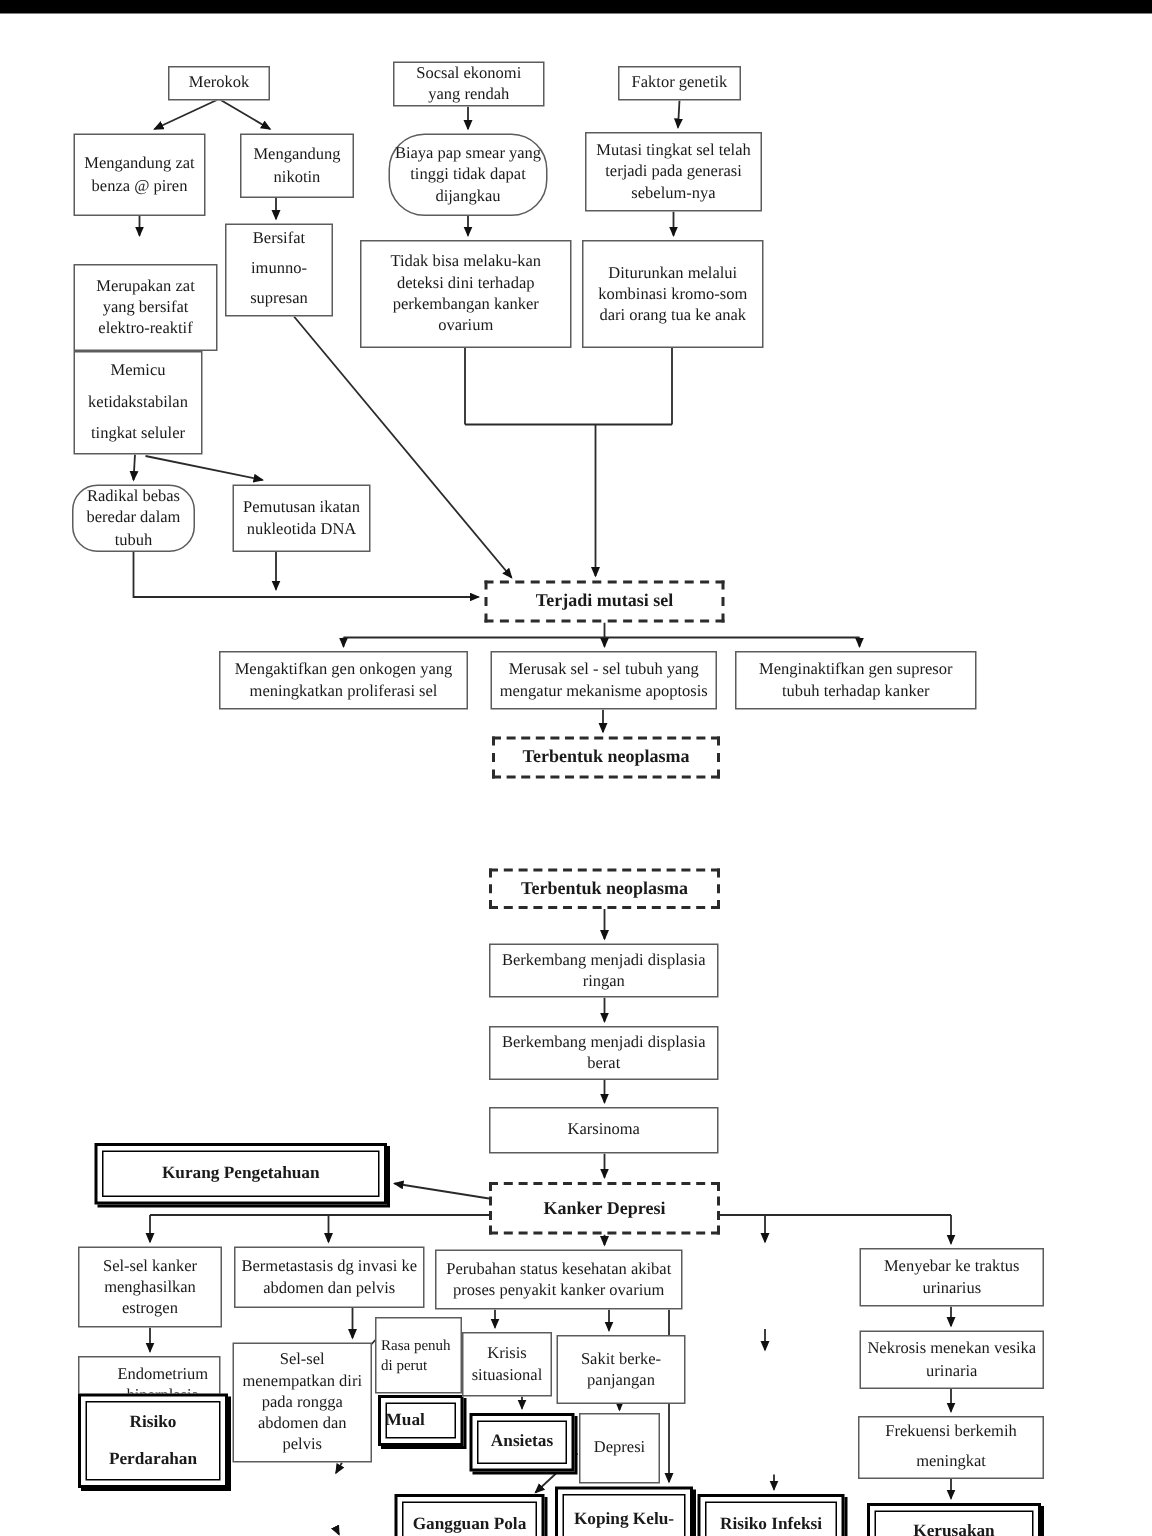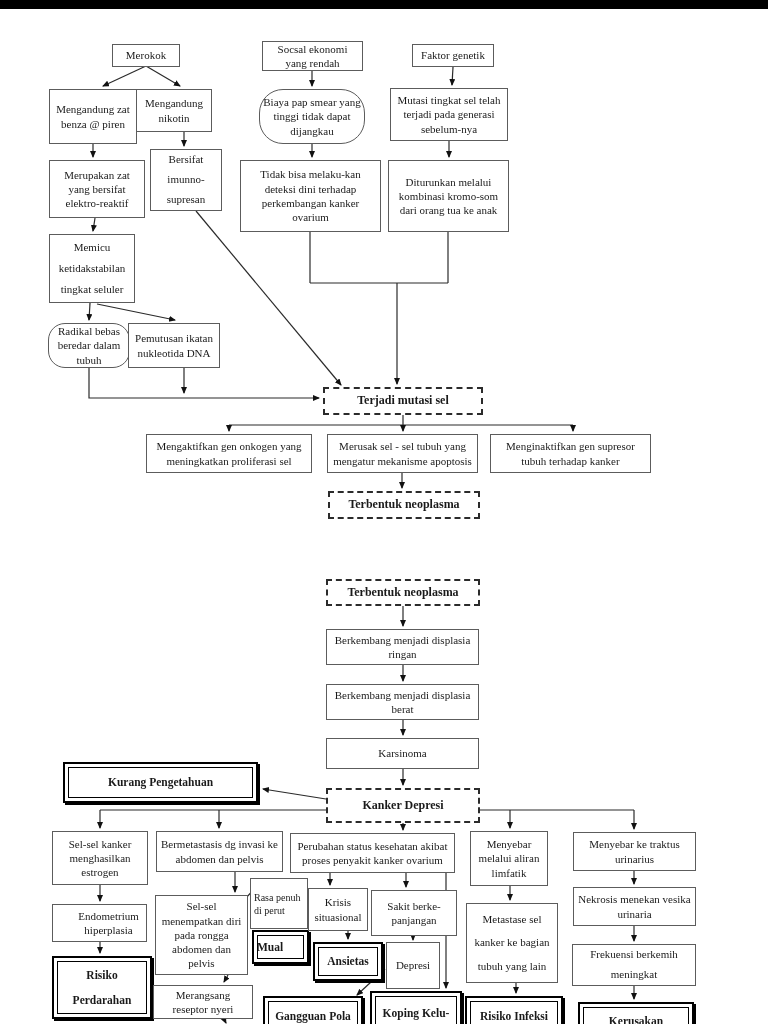--- a/index.html
+++ b/index.html
@@ -92,60 +92,57 @@
       <path d="M634,871 L634,884" marker-end="url(#ah)"></path>
       <path d="M634,926 L634,941" marker-end="url(#ah)"></path>
       <path d="M634,986 L634,999" marker-end="url(#ah)"></path>
     </g>
   </svg>
 
   <div class="box" style="left:112px;top:44px;width:68px;height:23px;">Merokok</div>
   <div class="box" style="left:262px;top:41px;width:101px;height:30px;">Socsal ekonomi yang rendah</div>
   <div class="box" style="left:412px;top:44px;width:82px;height:23px;">Faktor genetik</div>
   <div class="box" style="left:49px;top:89px;width:88px;height:55px;">Mengandung zat benza @ piren</div>
-  <div class="box" style="left:136px;top:89px;width:76px;height:43px;">Mengandung nikotin</div>
+  <div class="box" style="left:160px;top:89px;width:76px;height:43px;">Mengandung nikotin</div>
   <div class="box" style="left:259px;top:89px;width:106px;height:55px;border-radius:24px;">Biaya pap smear yang tinggi tidak dapat dijangkau</div>
   <div class="box" style="left:390px;top:88px;width:118px;height:53px;">Mutasi tingkat sel telah terjadi pada generasi sebelum-nya</div>
-  <div class="box" style="left:49px;top:160px;width:96px;height:58px;">Merupakan zat yang bersifat elektro-reaktif</div>
+  <div class="box" style="left:49px;top:176px;width:96px;height:58px;">Merupakan zat yang bersifat elektro-reaktif</div>
   <div class="box lh18" style="left:150px;top:149px;width:72px;height:62px;">Bersifat imunno-supresan</div>
   <div class="box" style="left:240px;top:160px;width:141px;height:72px;">Tidak bisa melaku-kan deteksi dini terhadap perkembangan kanker ovarium</div>
   <div class="box" style="left:388px;top:160px;width:121px;height:72px;">Diturunkan melalui kombinasi kromo-som dari orang tua ke anak</div>
   <div class="box lh19" style="left:49px;top:234px;width:86px;height:69px;">Memicu ketidakstabilan tingkat seluler</div>
   <div class="box" style="left:48px;top:323px;width:82px;height:45px;border-radius:17px;">Radikal bebas beredar dalam tubuh</div>
-  <div class="box" style="left:128px;top:323px;width:92px;height:45px;">Pemutusan ikatan nukleotida DNA</div>
+  <div class="box" style="left:155px;top:323px;width:92px;height:45px;">Pemutusan ikatan nukleotida DNA</div>
   <div class="box dashed" style="left:323px;top:387px;width:160px;height:28px;">Terjadi mutasi sel</div>
   <div class="box" style="left:146px;top:434px;width:166px;height:39px;">Mengaktifkan gen onkogen yang meningkatkan proliferasi sel</div>
   <div class="box" style="left:327px;top:434px;width:151px;height:39px;">Merusak sel - sel tubuh yang mengatur mekanisme apoptosis</div>
   <div class="box" style="left:490px;top:434px;width:161px;height:39px;">Menginaktifkan gen supresor tubuh terhadap kanker</div>
   <div class="box dashed" style="left:328px;top:491px;width:152px;height:28px;">Terbentuk neoplasma</div>
 
   <div class="box dashed" style="left:326px;top:579px;width:154px;height:27px;">Terbentuk neoplasma</div>
   <div class="box" style="left:326px;top:629px;width:153px;height:36px;">Berkembang menjadi displasia ringan</div>
   <div class="box" style="left:326px;top:684px;width:153px;height:36px;">Berkembang menjadi displasia berat</div>
   <div class="box" style="left:326px;top:738px;width:153px;height:31px;">Karsinoma</div>
   <div class="box dashed" style="left:326px;top:788px;width:154px;height:35px;">Kanker Depresi</div>
   <div class="box heavy" style="left:63px;top:762px;width:195px;height:41px;">Kurang Pengetahuan</div>
 
   <div class="box" style="left:52px;top:831px;width:96px;height:54px;">Sel-sel kanker menghasilkan estrogen</div>
   <div class="box" style="left:156px;top:831px;width:127px;height:41px;">Bermetastasis dg invasi ke abdomen dan pelvis</div>
   <div class="box" style="left:290px;top:833px;width:165px;height:40px;">Perubahan status kesehatan akibat proses penyakit kanker ovarium</div>
-  <div class="box" style="left:470px;top:831px;width:78px;height:55px;">Menyebar melalui aliran limfatik</div>
   <div class="box" style="left:573px;top:832px;width:123px;height:39px;">Menyebar ke traktus urinarius</div>
 
   <div class="box" style="left:52px;top:904px;width:95px;height:38px;padding-left:21px;">Endometrium hiperplasia</div>
-  <div class="box heavy lh22" style="left:52px;top:956px;width:100px;height:63px;">Risiko Perdarahan</div>
+  <div class="box heavy lh22" style="left:52px;top:929px;width:100px;height:63px;">Risiko Perdarahan</div>
   <div class="box" style="left:155px;top:895px;width:93px;height:80px;font-family:Liberation Serif, serif;">Sel-sel menempatkan diri pada rongga abdomen dan pelvis</div>
-  <div class="box" style="left:153px;top:985px;width:100px;height:34px;">Merangsang reseptor nyeri</div>
   <div class="box tl" style="left:250px;top:878px;width:58px;height:51px;font-size:10px;">Rasa penuh di perut</div>
   <div class="box heavy tl" style="left:252px;top:930px;width:57px;height:34px;">Mual</div>
   <div class="box" style="left:308px;top:888px;width:60px;height:43px;">Krisis situasional</div>
   <div class="box" style="left:371px;top:890px;width:86px;height:46px;">Sakit berke-panjangan</div>
   <div class="box heavy" style="left:313px;top:942px;width:70px;height:39px;">Ansietas</div>
   <div class="box" style="left:386px;top:942px;width:54px;height:47px;">Depresi</div>
-  <div class="box lh22" style="left:466px;top:903px;width:92px;height:80px;">Metastase sel kanker ke bagian tubuh yang lain</div>
   <div class="box" style="left:573px;top:887px;width:123px;height:39px;">Nekrosis menekan vesika urinaria</div>
   <div class="box lh18" style="left:572px;top:944px;width:124px;height:42px;">Frekuensi berkemih meningkat</div>
 
   <div class="box heavy" style="left:263px;top:996px;width:100px;height:40px;">Gangguan Pola</div>
   <div class="box heavy" style="left:370px;top:991px;width:92px;height:45px;">Koping Kelu-</div>
   <div class="box heavy" style="left:465px;top:996px;width:98px;height:40px;">Risiko Infeksi</div>
   <div class="box heavy" style="left:578px;top:1002px;width:116px;height:38px;">Kerusakan</div>
 </div>
 
 </body></html>

